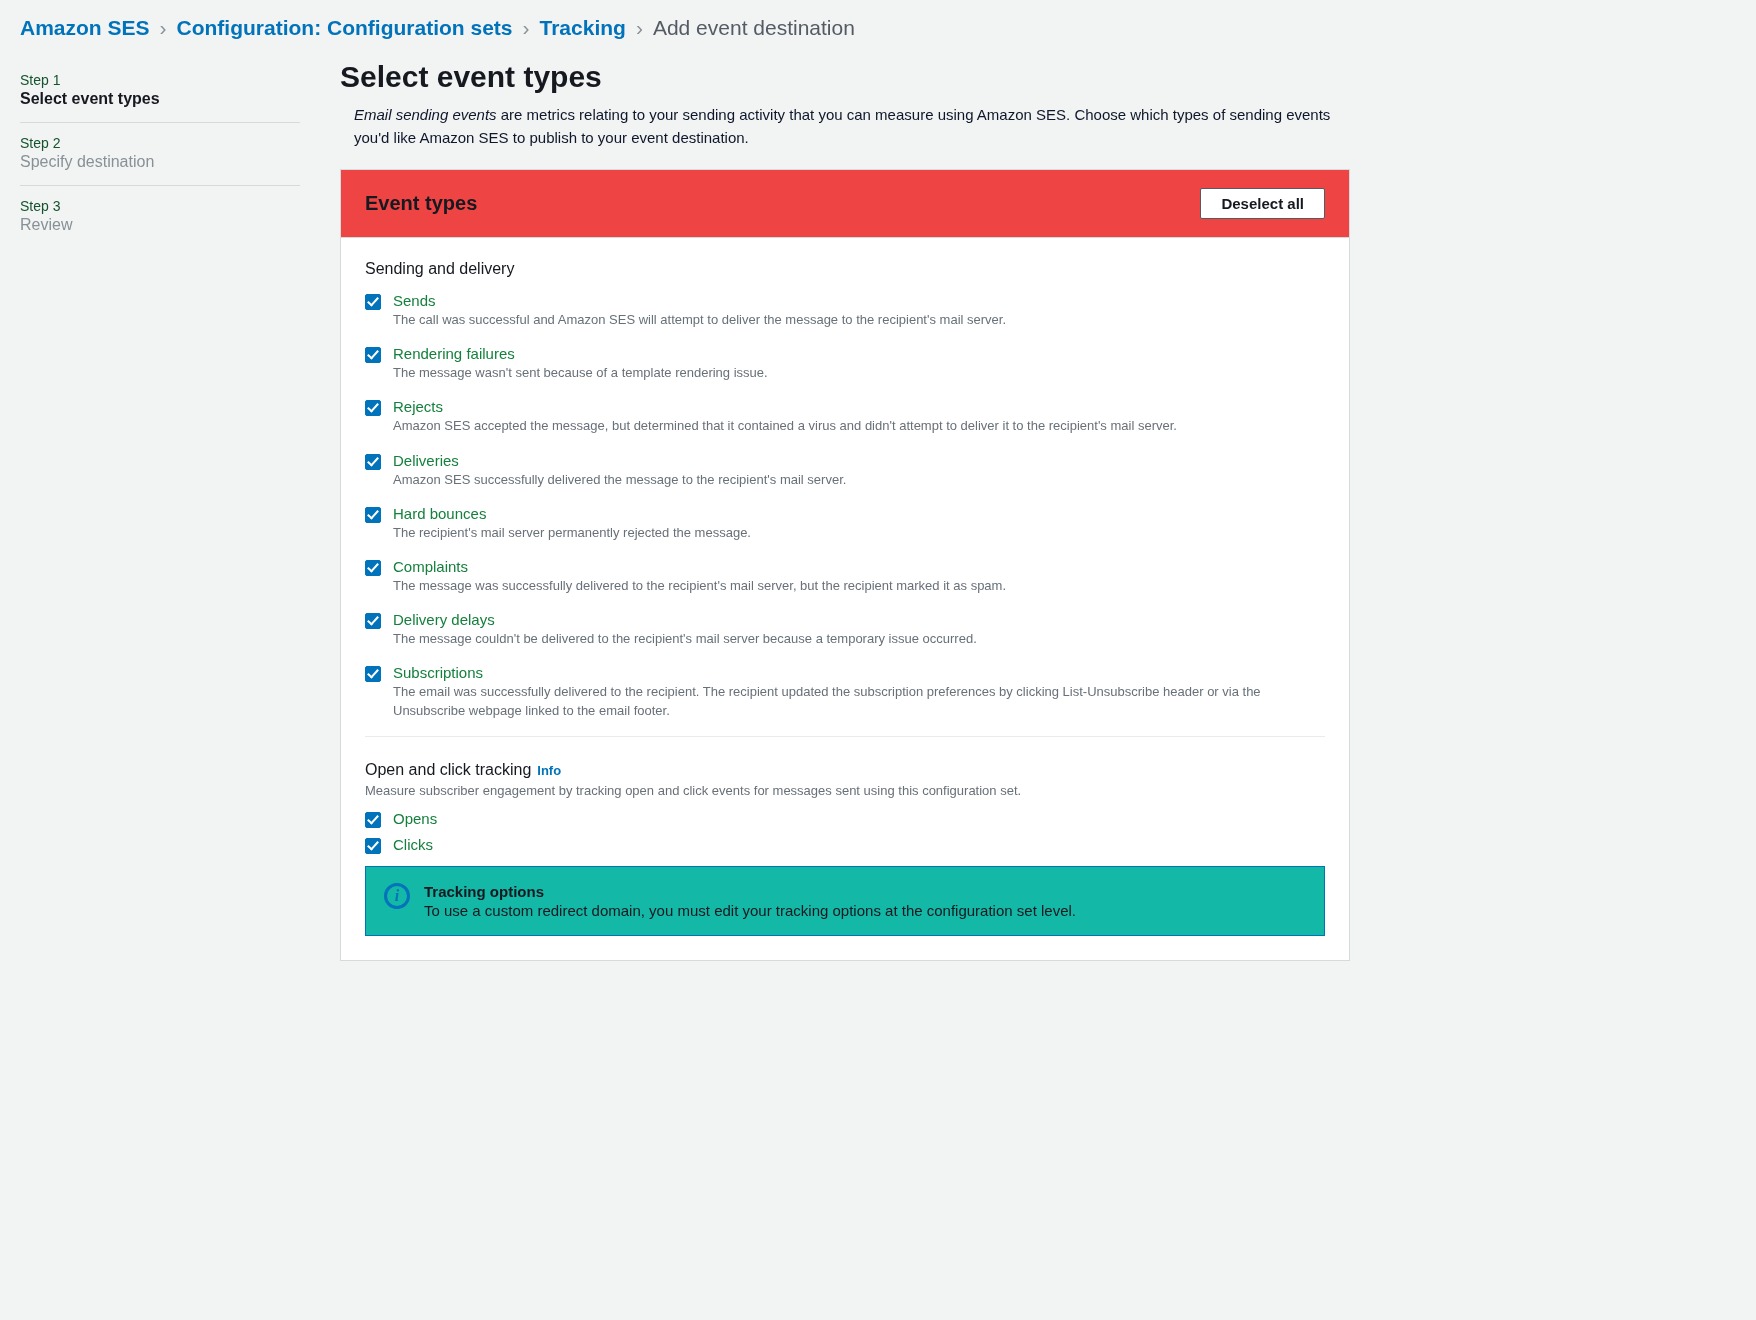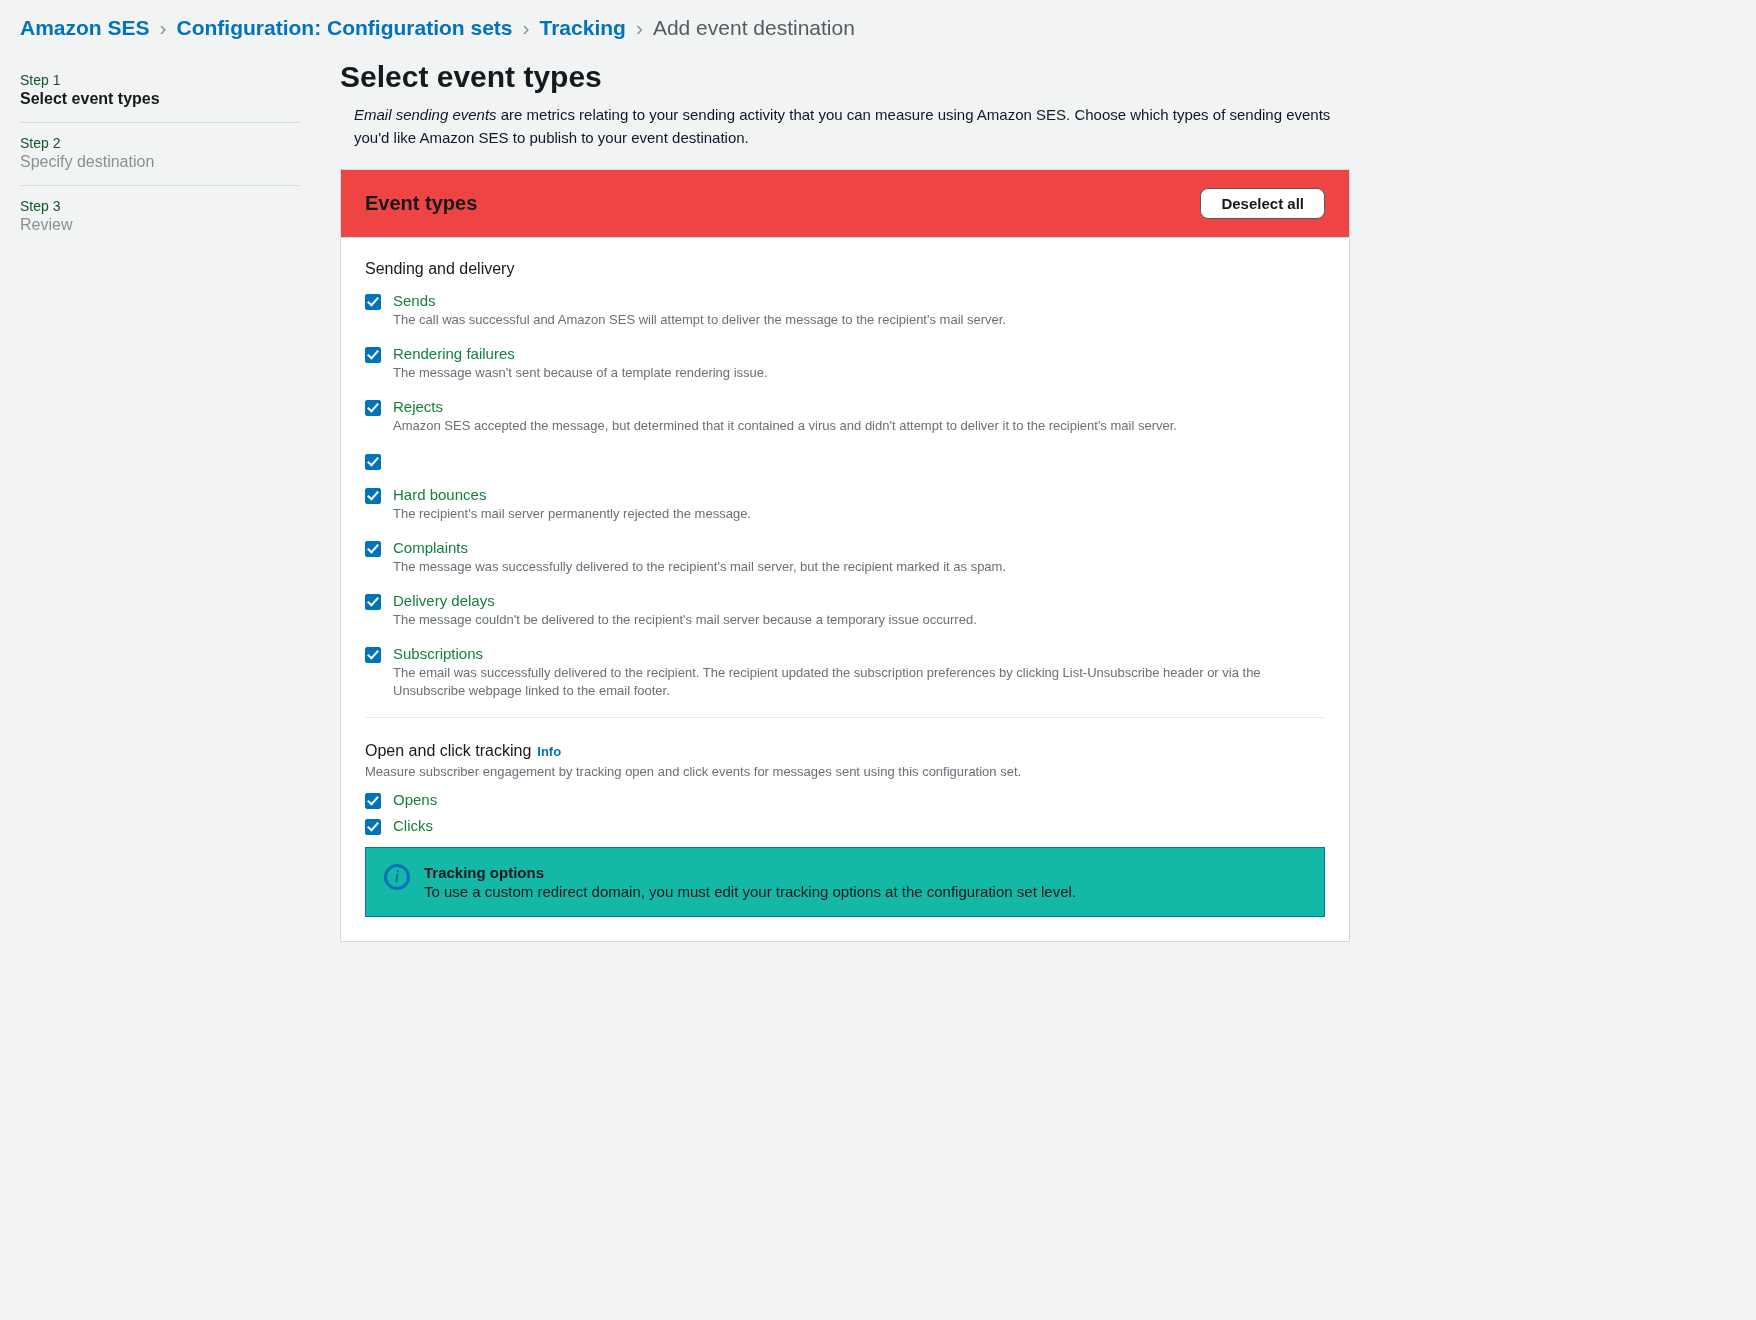--- a/index.html
+++ b/index.html
@@ -88,21 +88,21 @@
     border-bottom: 1px solid #d5dbdb;
     background: #ef4444;
   }
   .panel-header h2 {
     font-size: 20px;
     font-weight: 700;
   }
   .btn {
     background: #fff;
     border: 1px solid #545b64;
-    border-radius: 8px;
+    border-radius: 2px;
     padding: 6px 20px;
     font-size: 15px;
     font-weight: 700;
     color: #16191f;
     cursor: pointer;
   }
   .panel-body {
     padding: 22px 24px 24px 24px;
   }
   .group-heading {
@@ -268,20 +268,24 @@
           <div class="check-item">
             <div class="cbox"></div>
             <div class="check-text">
               <div class="lbl">Rejects</div>
               <div class="desc">Amazon SES accepted the message, but determined that it contained a virus and didn't attempt to deliver it to the recipient's mail server.</div>
             </div>
           </div>
 
           <div class="check-item">
             <div class="cbox"></div>
+            <div class="check-text">
+              <div class="lbl">Deliveries</div>
+              <div class="desc">Amazon SES successfully delivered the message to the recipient's mail server.</div>
+            </div>
           </div>
 
           <div class="check-item">
             <div class="cbox"></div>
             <div class="check-text">
               <div class="lbl">Hard bounces</div>
               <div class="desc">The recipient's mail server permanently rejected the message.</div>
             </div>
           </div>
 

